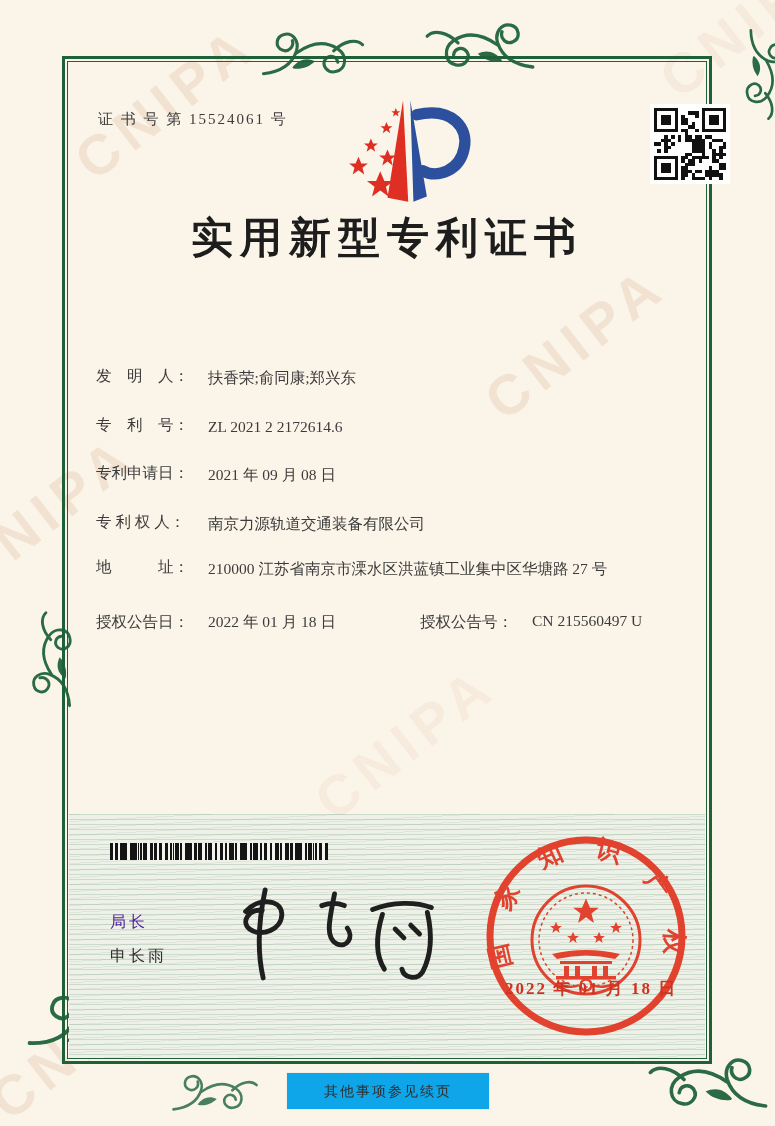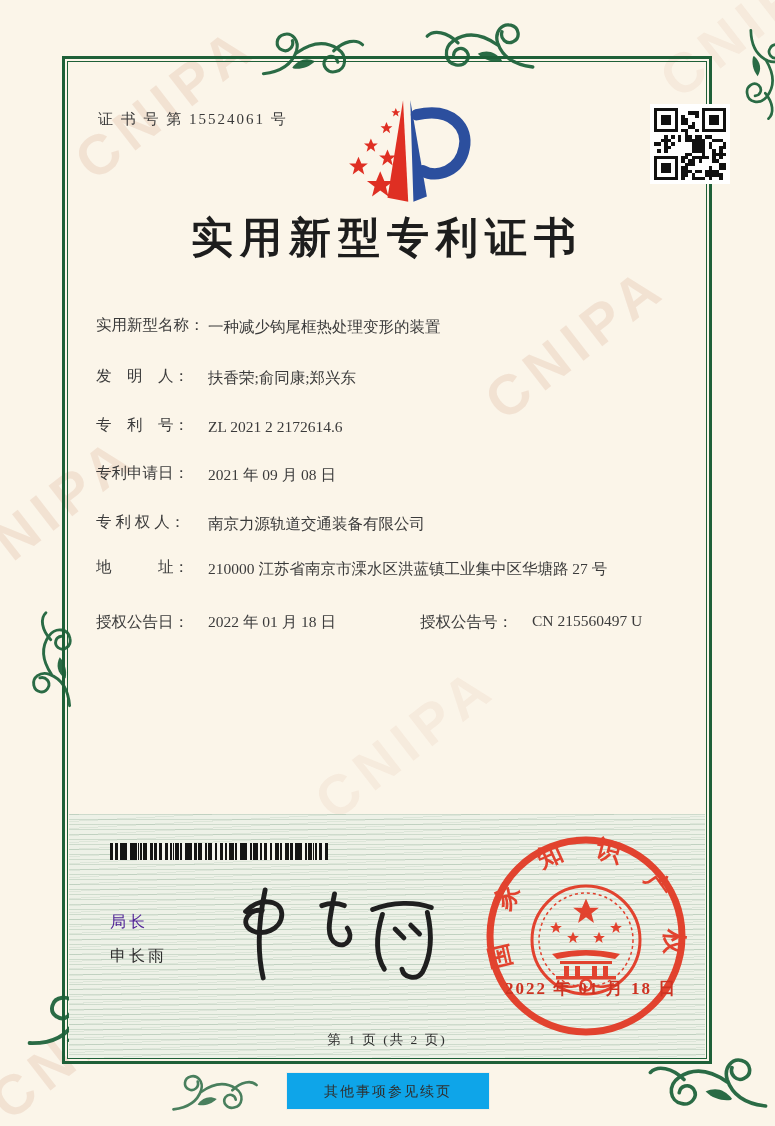--- a/index.html
+++ b/index.html
@@ -285,24 +285,20 @@
         <rect x="15" y="1" width="5" height="5" fill="#fff"></rect>
         <rect x="16" y="2" width="3" height="3" fill="#111"></rect>
         <rect x="0" y="14" width="7" height="7" fill="#111"></rect>
         <rect x="1" y="15" width="5" height="5" fill="#fff"></rect>
         <rect x="2" y="16" width="3" height="3" fill="#111"></rect>
       </svg>
   </div>
 
   <div class="doc-title">实用新型专利证书</div>
 
-  <div class="field-row row-name">
-    <span class="lab">实用新型名称：</span>
-    <span class="val">一种减少钩尾框热处理变形的装置</span>
-  </div>
   <div class="field-row row-inventor">
     <span class="lab">发　明　人：</span>
     <span class="val">扶香荣;俞同康;郑兴东</span>
   </div>
   <div class="field-row row-patno">
     <span class="lab">专　利　号：</span>
     <span class="val">ZL 2021 2 2172614.6</span>
   </div>
   <div class="field-row row-filing">
     <span class="lab">专利申请日：</span>
@@ -368,16 +364,15 @@
       <rect x="-11" y="26" width="5" height="10"></rect>
       <rect x="6" y="26" width="5" height="10"></rect>
       <rect x="17" y="26" width="5" height="10"></rect>
       <rect x="-30" y="36" width="60" height="3.5"></rect>
       <circle cy="45" r="5.5" fill="none" stroke="#e23c28" stroke-width="2.5"></circle>
       <path d="M-28 44 Q-14 49 -7 45 M28 44 Q14 49 7 45" fill="none" stroke="#e23c28" stroke-width="2.5"></path>
     </g>
   </svg>
   <div class="seal-date">2022 年 01 月 18 日</div>
 
-  <div class="page-info">第 1 页 (共 2 页)</div>
   <div class="cont-note">其他事项参见续页</div>
 
 </div>
 
 </body></html>

